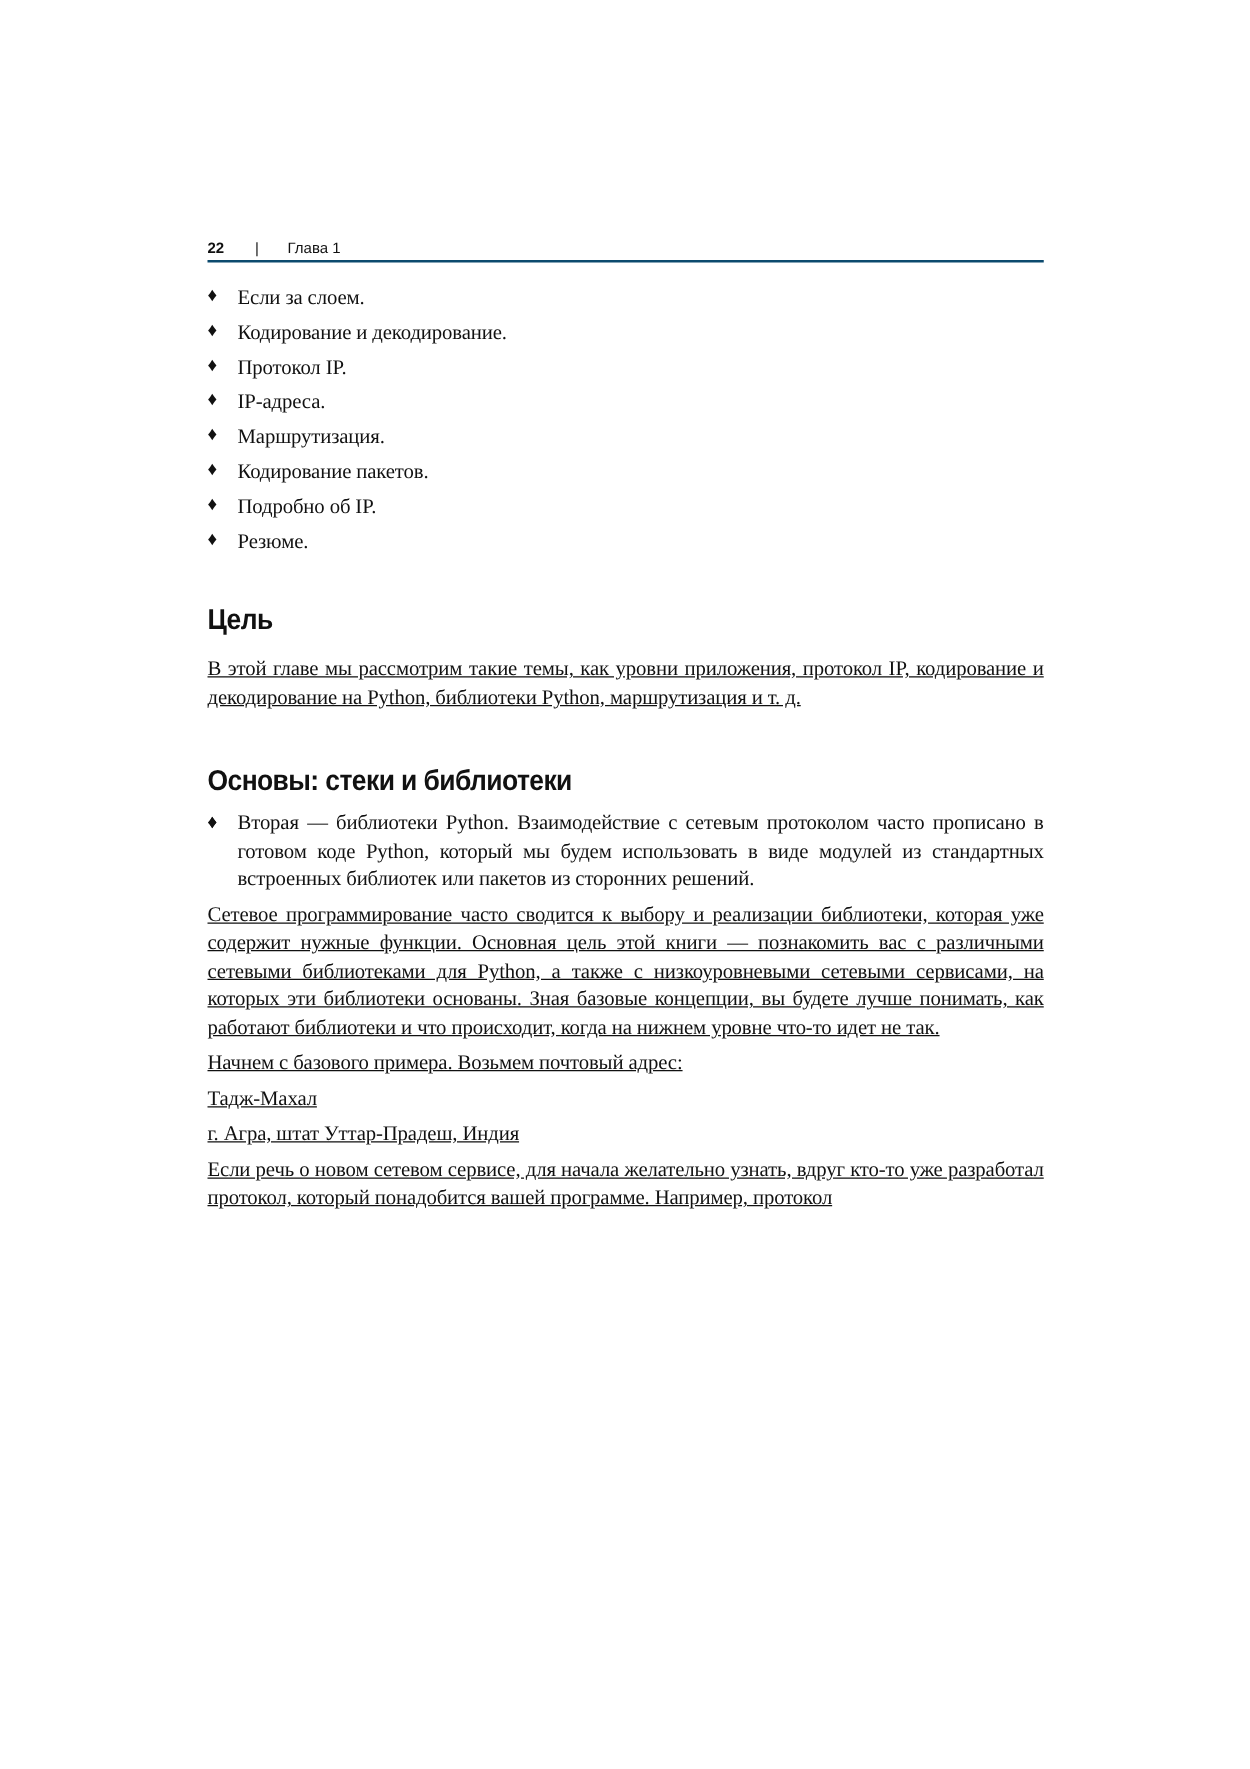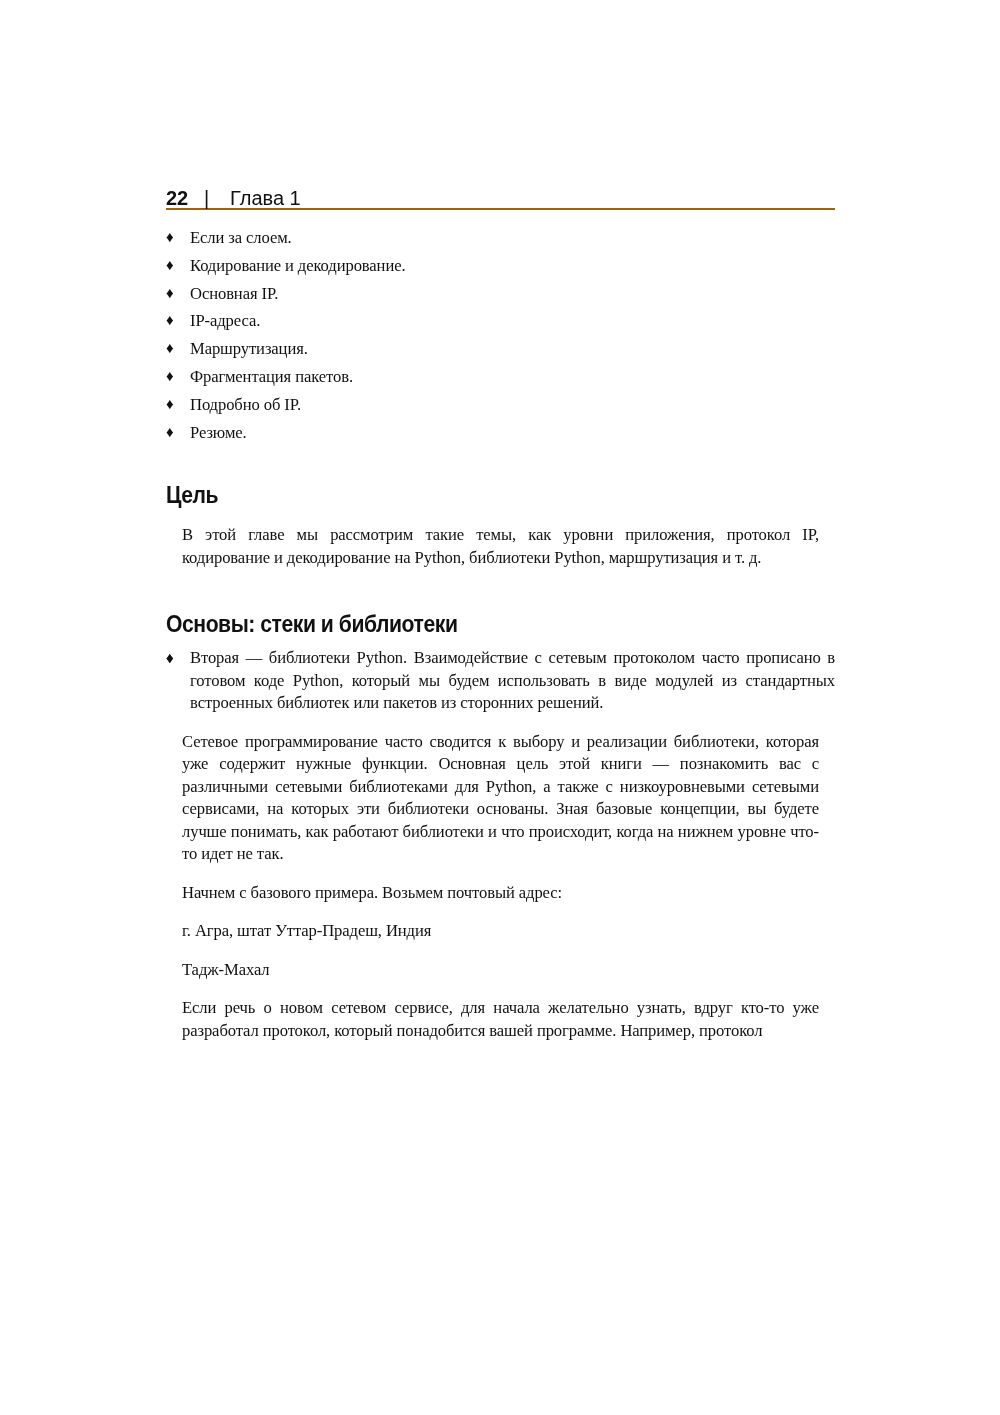--- a/index.html
+++ b/index.html
@@ -1,77 +1,77 @@
 <!DOCTYPE html>
 <html><head>
   <meta charset="utf-8">
   <style>
     html, body { margin: 0; padding: 0; background: #ffffff; }
     body { width: 1000px; height: 1415px; position: relative; overflow: hidden; color: #111; }
     .page { position: absolute; left: 166px; top: 0; width: 669px; }
     .running-head {
       position: absolute; top: 188px; left: 0; width: 669px; height: 20px;
-      border-bottom: 2px solid #a16207;
-      font-family: "Liberation Sans", sans-serif; font-size: 20px; line-height: 18px;
+      border-bottom: 2px solid #0c4a6e;
+      font-family: "Liberation Sans", sans-serif; font-size: 12px; line-height: 18px;
     }
     .running-head .pnum { font-weight: bold; position: absolute; left: 0; top: 1px; }
     .running-head .sep { position: absolute; left: 38px; top: 1px; }
     .running-head .chap { position: absolute; left: 64px; top: 1px; }
     .body {
       position: absolute; top: 224px; left: 0; width: 669px;
       font-family: "Liberation Serif", serif; font-size: 16.6px; line-height: 22.5px;
       text-align: justify; letter-spacing: -0.1px;
     }
     ul.toc { list-style: none; margin: 0; padding: 0; }
     ul.toc li { position: relative; padding-left: 24px; height: 27.8px; line-height: 27.8px; text-align: left; }
     .bullet { position: absolute; left: 0; top: 0; font-size: 15px; }
     h2 {
       font-family: "Liberation Sans", sans-serif; font-weight: bold; font-size: 23px;
       margin: 0; letter-spacing: -0.5px; transform: scaleX(0.92); transform-origin: left;
     }
     h2.goal { margin-top: 32px; height: 34px; line-height: 34px; }
     h2.basics { margin-top: 38px; height: 34px; line-height: 34px; }
-    p { margin: 16px; }
+    p { margin: 0; text-decoration: underline; }
     p.after-h { margin-top: 12px; }
     p.para { margin-top: 6px; }
     ul.points { list-style: none; margin: 6px 0 0 0; padding: 0; }
     ul.points li { position: relative; padding-left: 24px; margin-bottom: 6px; }
     ul.points .bullet { top: 0; line-height: 22.5px; }
   </style>
 </head>
 <body>
 
 <div class="page">
   <div class="running-head">
     <span class="pnum">22</span>
     <span class="sep">|</span>
     <span class="chap">Глава 1</span>
   </div>
 
   <div class="body">
     <ul class="toc">
       <li><span class="bullet">♦</span><span>Если за слоем.</span></li>
       <li><span class="bullet">♦</span><span>Кодирование и декодирование.</span></li>
-      <li><span class="bullet">♦</span><span>Основная IP.</span></li>
+      <li><span class="bullet">♦</span><span>Протокол IP.</span></li>
       <li><span class="bullet">♦</span><span>IP-адреса.</span></li>
       <li><span class="bullet">♦</span><span>Маршрутизация.</span></li>
-      <li><span class="bullet">♦</span><span>Фрагментация пакетов.</span></li>
+      <li><span class="bullet">♦</span><span>Кодирование пакетов.</span></li>
       <li><span class="bullet">♦</span><span>Подробно об IP.</span></li>
       <li><span class="bullet">♦</span><span>Резюме.</span></li>
     </ul>
 
     <h2 class="goal">Цель</h2>
     <p class="after-h">В этой главе мы рассмотрим такие темы, как уровни приложения, протокол IP, кодирование и декодирование на Python, библиотеки Python, маршрутизация и т. д.</p>
 
     <h2 class="basics">Основы: стеки и библиотеки</h2>
 
     <ul class="points">
       <li><span class="bullet">♦</span></li>
       <li><span class="bullet">♦</span><span>Вторая — библиотеки Python. Взаимодействие с сетевым протоколом часто прописано в готовом коде Python, который мы будем использовать в виде модулей из стандартных встроенных библиотек или пакетов из сторонних решений.</span></li>
     </ul>
 
     <p>Сетевое программирование часто сводится к выбору и реализации библиотеки, которая уже содержит нужные функции. Основная цель этой книги — познакомить вас с различными сетевыми библиотеками для Python, а также с низкоуровневыми сетевыми сервисами, на которых эти библиотеки основаны. Зная базовые концепции, вы будете лучше понимать, как работают библиотеки и что происходит, когда на нижнем уровне что-то идет не так.</p>
     <p class="para">Начнем с базового примера. Возьмем почтовый адрес:</p>
+    <p class="para">Тадж-Махал</p>
     <p class="para">г. Агра, штат Уттар-Прадеш, Индия</p>
-    <p class="para">Тадж-Махал</p>
     <p class="para">Если речь о новом сетевом сервисе, для начала желательно узнать, вдруг кто-то уже разработал протокол, который понадобится вашей программе. Например, протокол</p>
   </div>
 </div>
 
 </body></html>

